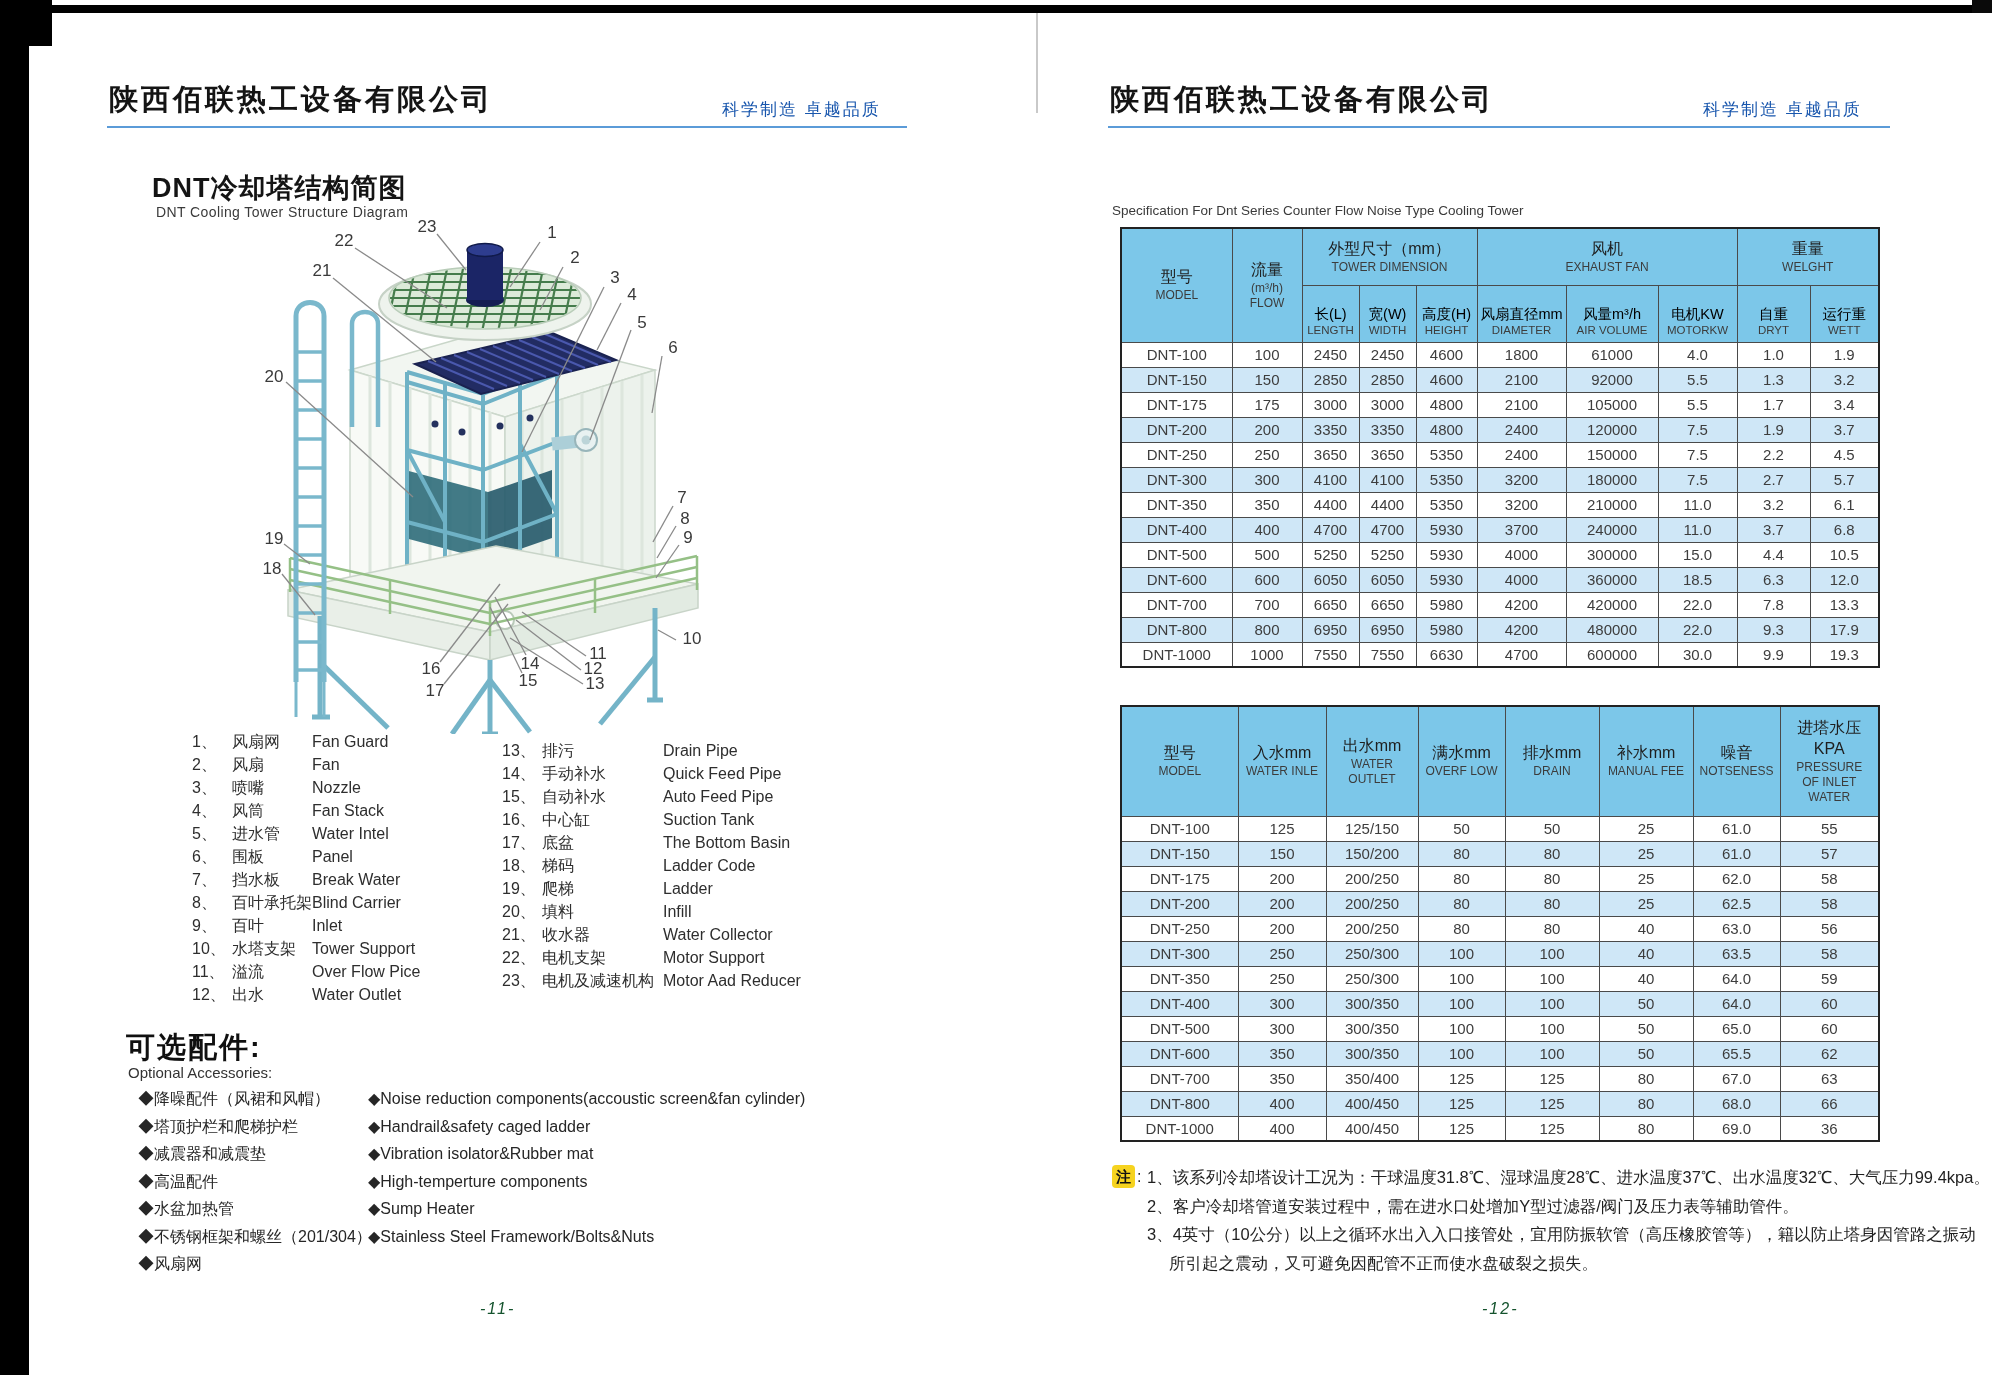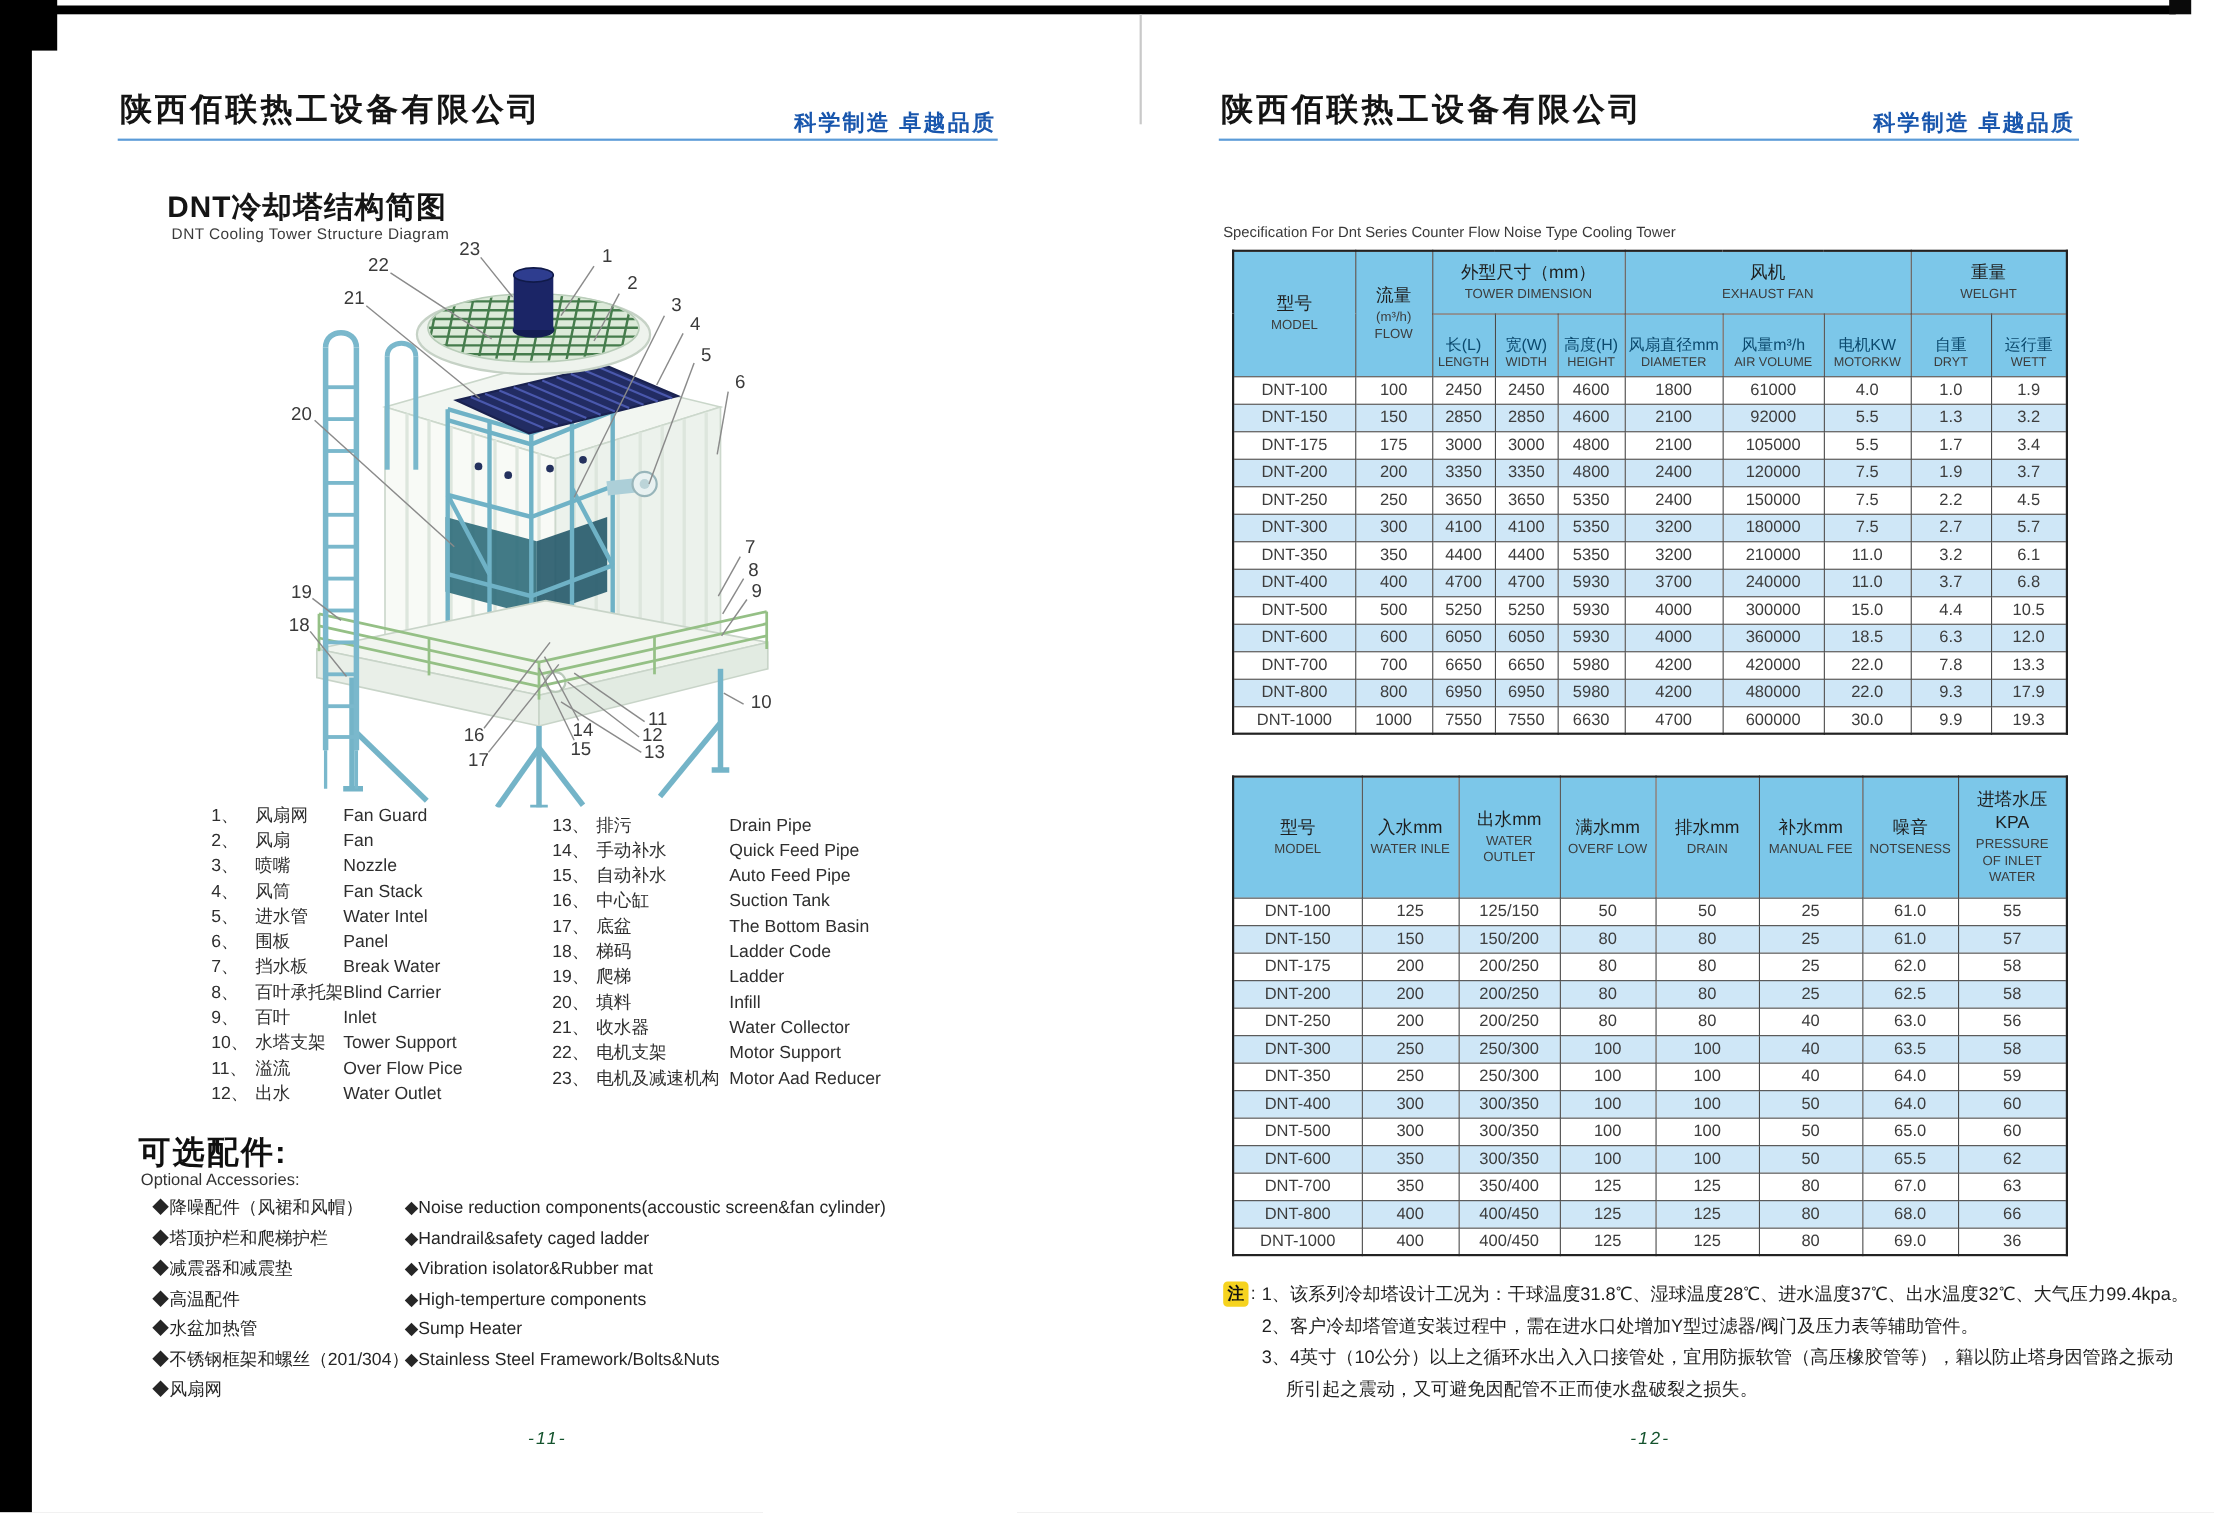--- a/index.html
+++ b/index.html
@@ -7,21 +7,21 @@
          font-family:"Liberation Sans",sans-serif;color:#222;}
   .abs{position:absolute;}
   
   .bar-left{left:0;top:0;width:29px;height:1375px;background:#000;}
   .corner-tl{left:0;top:0;width:52px;height:46px;background:#000;}
   .bar-top{left:29px;top:5px;width:1949px;height:8px;background:#000;}
   .mark-tr{left:1972px;top:0;width:20px;height:13px;background:#0a0a0a;}
   .divider{left:1036px;top:13px;width:2px;height:100px;background:#c9c9c9;}
   
   .company{font-family:"DejaVu Serif",serif;font-size:29px;letter-spacing:3px;color:#141414;font-weight:600;top:80px;white-space:nowrap;}
-  .slogan{top:98px;font-size:20px;font-weight:bold;letter-spacing:2px;white-space:nowrap;}
+  .slogan{top:98px;font-size:17px;font-weight:normal;letter-spacing:2px;white-space:nowrap;}
   .rule{top:126px;height:2px;}
   
   .l-title{left:152px;top:170px;font-size:27px;font-weight:bold;color:#141414;letter-spacing:1px;}
   .l-sub{left:156px;top:204px;font-size:14px;color:#3a3a3a;letter-spacing:.4px;}
   .parts{font-size:16px;color:#2e2e2e;}
   .part-row{position:relative;height:23px;line-height:23px;white-space:nowrap;}
   .p-num{display:inline-block;}
   .c1 .p-num{width:40px;} .c2 .p-num{width:40px;}
   .p-en{position:absolute;top:0;}
   .c1 .p-en{left:120px;} .c2 .p-en{left:161px;}
@@ -40,21 +40,21 @@
   .t1{left:1120px;top:227px;width:758px;}
   .t1 thead tr{height:57px;}
   .t1 tbody tr{height:25px;}
   .t2{left:1120px;top:705px;width:758px;}
   .t2 thead tr{height:110px;}
   .t2 tbody tr{height:25px;}
   table.spec tbody td{font-size:15px;color:#3d3d3d;background:#fff;}
   table.spec tbody tr:nth-child(even) td{background:#cfe7f7;}
   .hcn{font-size:16px;color:#1e1e1e;line-height:1.3;}
   .hen{font-size:12px;color:#3c3c3c;line-height:1.25;}
-  .hsub-cn{font-size:14.5px;color:#0c4a6e;line-height:1.3;margin-top:16px;}
+  .hsub-cn{font-size:14.5px;color:#000000;line-height:1.3;margin-top:16px;}
   .hsub-en{font-size:11.5px;color:#3c3c3c;line-height:1.2;}
   
   .note-badge{left:1112px;top:1165px;width:23px;height:23px;background:#f6d31f;color:#111;
               font-size:15px;font-weight:bold;text-align:center;line-height:23px;border-radius:4px;}
   .note-colon{left:1137px;top:1168px;font-size:16px;color:#222;}
   .notes{left:1147px;top:1163px;width:790px;font-size:16.5px;color:#1f1f1f;}
   .note-line{height:28.5px;line-height:28.5px;white-space:nowrap;}
   .note-line.indent{padding-left:22px;}
   
   .diagram{left:200px;top:212px;width:530px;height:522px;}

